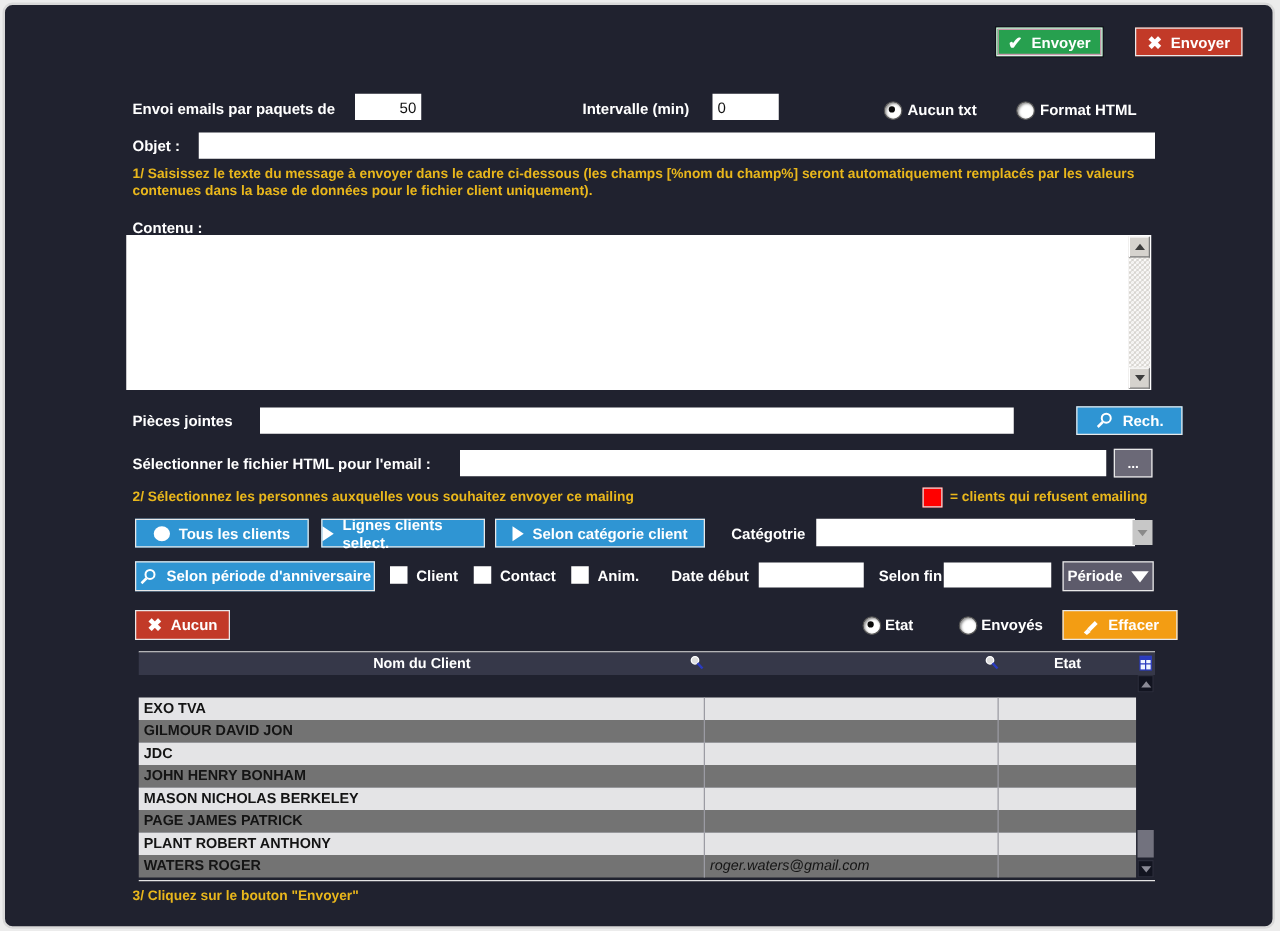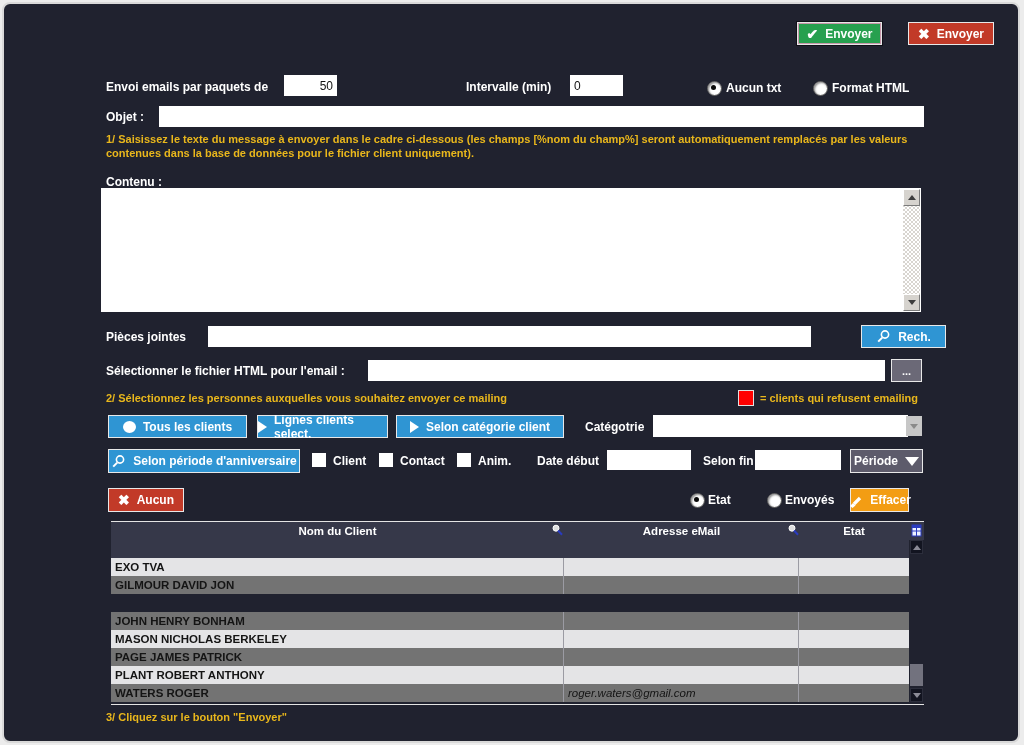--- a/index.html
+++ b/index.html
@@ -38,21 +38,21 @@
   .sbtn{position:absolute;left:0;width:17px;height:17px;background:#d6d3ce;
         border:1px solid;border-color:#fff #7b7b7b #7b7b7b #fff;box-sizing:border-box;
         display:flex;align-items:center;justify-content:center;}
   .aru{width:0;height:0;border-left:4px solid transparent;border-right:4px solid transparent;
        border-bottom:5px solid #3d3d3d;}
   .ard{width:0;height:0;border-left:4px solid transparent;border-right:4px solid transparent;
        border-top:5px solid #3d3d3d;}
   
   .tbl{position:absolute;left:107px;top:517px;width:813px;height:182px;
        border-top:1px solid #e4e4e4;border-bottom:1px solid #e4e4e4;box-sizing:content-box;}
-  .thead{position:absolute;left:0;top:0;width:813px;height:36px;background:#363849;}
+  .thead{position:absolute;left:0;top:0;width:813px;height:18px;background:#363849;}
   .th{position:absolute;top:0;height:18px;line-height:18px;color:#fff;font-size:11.5px;
       font-weight:bold;text-align:center;}
   .trow{position:absolute;left:0;width:798px;height:18px;display:flex;}
   .trow .c{height:18px;line-height:18px;font-size:11.5px;color:#141414;box-sizing:border-box;
       padding:0 4px;overflow:hidden;white-space:nowrap;border-right:1px solid #9b9ba3;}
   .trow .c:last-child{border-right:none;}
   .c.name{width:453px;font-weight:bold;}
   .c.email{width:235px;}
   .c.etat{width:110px;}
   .r-white{background:#737373;}
@@ -182,40 +182,39 @@
   </div>
 
   <div class="btn b-red" style="left:104px;top:484px;width:76px;height:24px;">
     <span class="ic glyph" style="font-size:14px;">✖</span>
     <span>Aucun</span>
   </div>
   <div class="radio checked" style="left:686px;top:489px;"></div>
   <div class="lbl" style="left:704px;top:489px;">Etat</div>
   <div class="radio" style="left:763px;top:489px;"></div>
   <div class="lbl" style="left:781px;top:489px;">Envoyés</div>
-  <div class="btn b-orange" style="left:846px;top:484px;width:59px;height:24px;">
+  <div class="btn b-orange" style="left:846px;top:484px;width:92px;height:24px;">
     <span class="ic">
       <svg width="15" height="15" viewBox="0 0 15 15">
             <path d="M2 13 L5 10 L7.5 12.5 L4.5 15 Z" fill="#fff"></path>
             <line x1="6" y1="11" x2="12" y2="5" stroke="#fff" stroke-width="3.2"></line>
           </svg>
     </span>
     <span>Effacer</span>
   </div>
 
   <div class="tbl">
     <div class="thead">
       <div class="th" style="left:0;width:453px;">Nom du Client</div>
       <div class="abs" style="left:440px;top:2px;">
         <svg width="14" height="14" viewBox="0 0 14 14">
               <circle cx="5" cy="4.2" r="3" fill="#dedede" stroke="#fff" stroke-width="1"></circle>
               <line x1="7" y1="6.5" x2="11" y2="10.8" stroke="#2a3bbf" stroke-width="2"></line>
             </svg>
       </div>
-      <div class="th" style="left:453px;width:235px;">Adresse eMail</div>
       <div class="abs" style="left:676px;top:2px;">
         <svg width="14" height="14" viewBox="0 0 14 14">
               <circle cx="5" cy="4.2" r="3" fill="#dedede" stroke="#fff" stroke-width="1"></circle>
               <line x1="7" y1="6.5" x2="11" y2="10.8" stroke="#2a3bbf" stroke-width="2"></line>
             </svg>
       </div>
       <div class="th" style="left:688px;width:110px;">Etat</div>
       <div class="abs" style="left:800px;top:2px;">
         <svg width="12" height="14" viewBox="0 0 12 14">
               <rect x="1" y="1" width="9" height="11" fill="#eef3ff" stroke="#2a3bbf" stroke-width="1"></rect>
@@ -229,20 +228,25 @@
     <div class="trow r-gray" style="top:36px;">
       <div class="c name">EXO TVA</div>
       <div class="c email"></div>
       <div class="c etat"></div>
     </div>
     <div class="trow r-white" style="top:54px;">
       <div class="c name">GILMOUR DAVID JON</div>
       <div class="c email"></div>
       <div class="c etat"></div>
     </div>
+    <div class="trow r-gray" style="top:72px;">
+      <div class="c name">JDC</div>
+      <div class="c email"></div>
+      <div class="c etat"></div>
+    </div>
     <div class="trow r-white" style="top:90px;">
       <div class="c name">JOHN HENRY BONHAM</div>
       <div class="c email"></div>
       <div class="c etat"></div>
     </div>
     <div class="trow r-white" style="top:126px;">
       <div class="c name">PAGE JAMES PATRICK</div>
       <div class="c email"></div>
       <div class="c etat"></div>
     </div>

